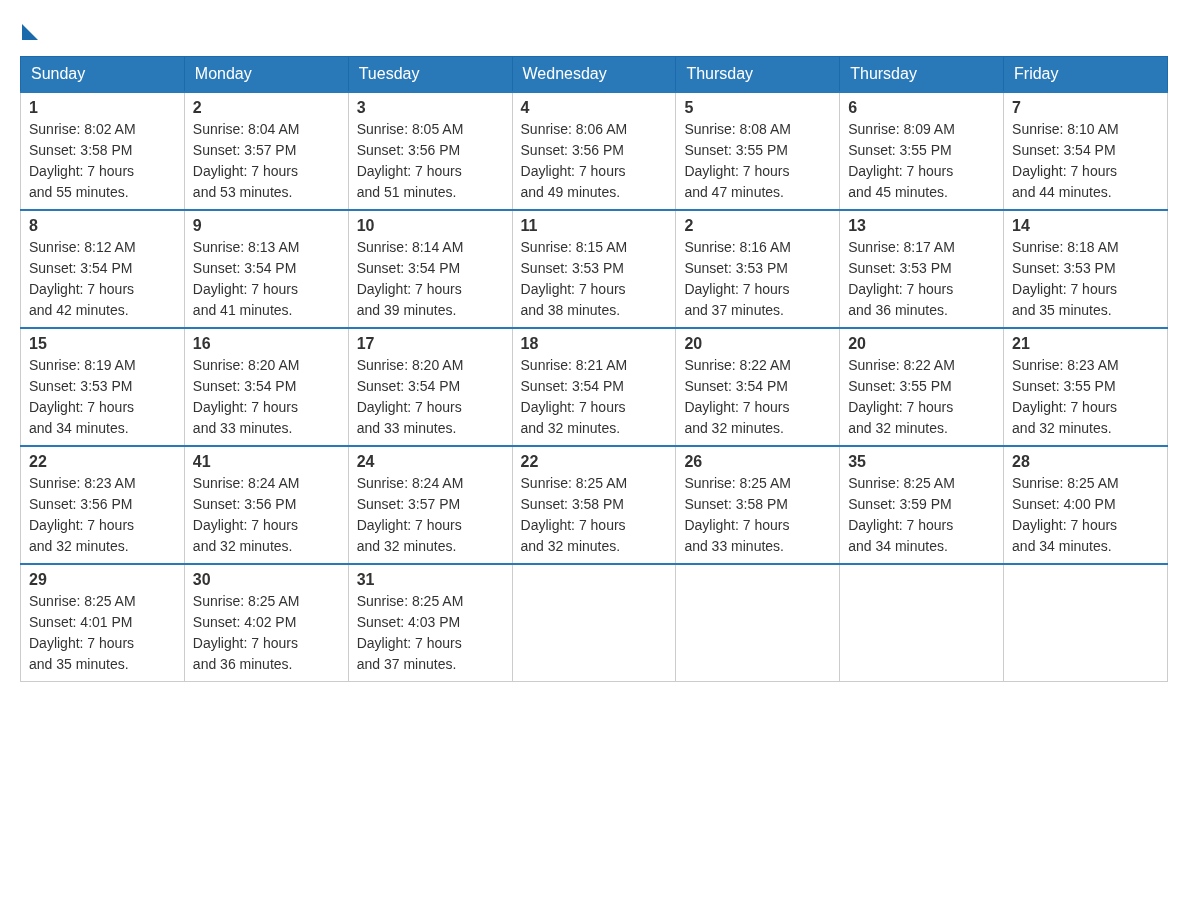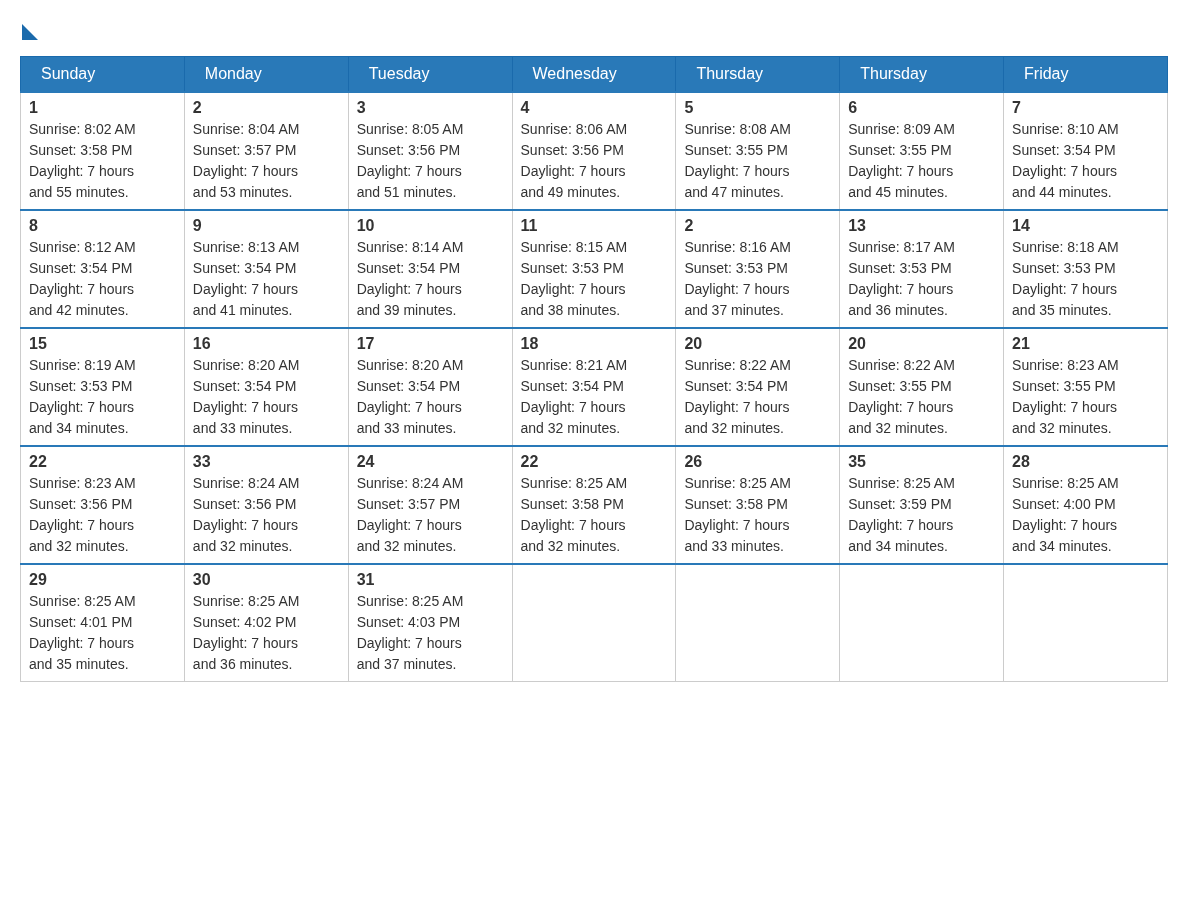--- a/index.html
+++ b/index.html
@@ -55,21 +55,21 @@
     .calendar {
       width: 100%;
       border-collapse: collapse;
       border: 1px solid #999;
     }
     .calendar th {
       background-color: #2979b8;
       color: #fff;
       font-size: 16px;
       font-weight: normal;
-      padding: 8px 20px;
+      padding: 8px 10px;
       text-align: left;
       border: 1px solid #1a6aac;
     }
     .calendar td {
       vertical-align: top;
       padding: 6px 8px;
       border: 1px solid #ccc;
       font-size: 13px;
       color: #333;
       width: calc(100% / 7);
@@ -216,21 +216,21 @@
         <span class="day-number">21</span>
         <span class="day-info">Sunrise: 8:23 AM<br>Sunset: 3:55 PM<br>Daylight: 7 hours<br>and 32 minutes.</span>
       </td>
       </tr>
       <tr>
         <td>
         <span class="day-number">22</span>
         <span class="day-info">Sunrise: 8:23 AM<br>Sunset: 3:56 PM<br>Daylight: 7 hours<br>and 32 minutes.</span>
       </td>
         <td>
-        <span class="day-number">33</span>
+        <span class="day-number">41</span>
         <span class="day-info">Sunrise: 8:24 AM<br>Sunset: 3:56 PM<br>Daylight: 7 hours<br>and 32 minutes.</span>
       </td>
         <td>
         <span class="day-number">24</span>
         <span class="day-info">Sunrise: 8:24 AM<br>Sunset: 3:57 PM<br>Daylight: 7 hours<br>and 32 minutes.</span>
       </td>
         <td>
         <span class="day-number">22</span>
         <span class="day-info">Sunrise: 8:25 AM<br>Sunset: 3:58 PM<br>Daylight: 7 hours<br>and 32 minutes.</span>
       </td>

